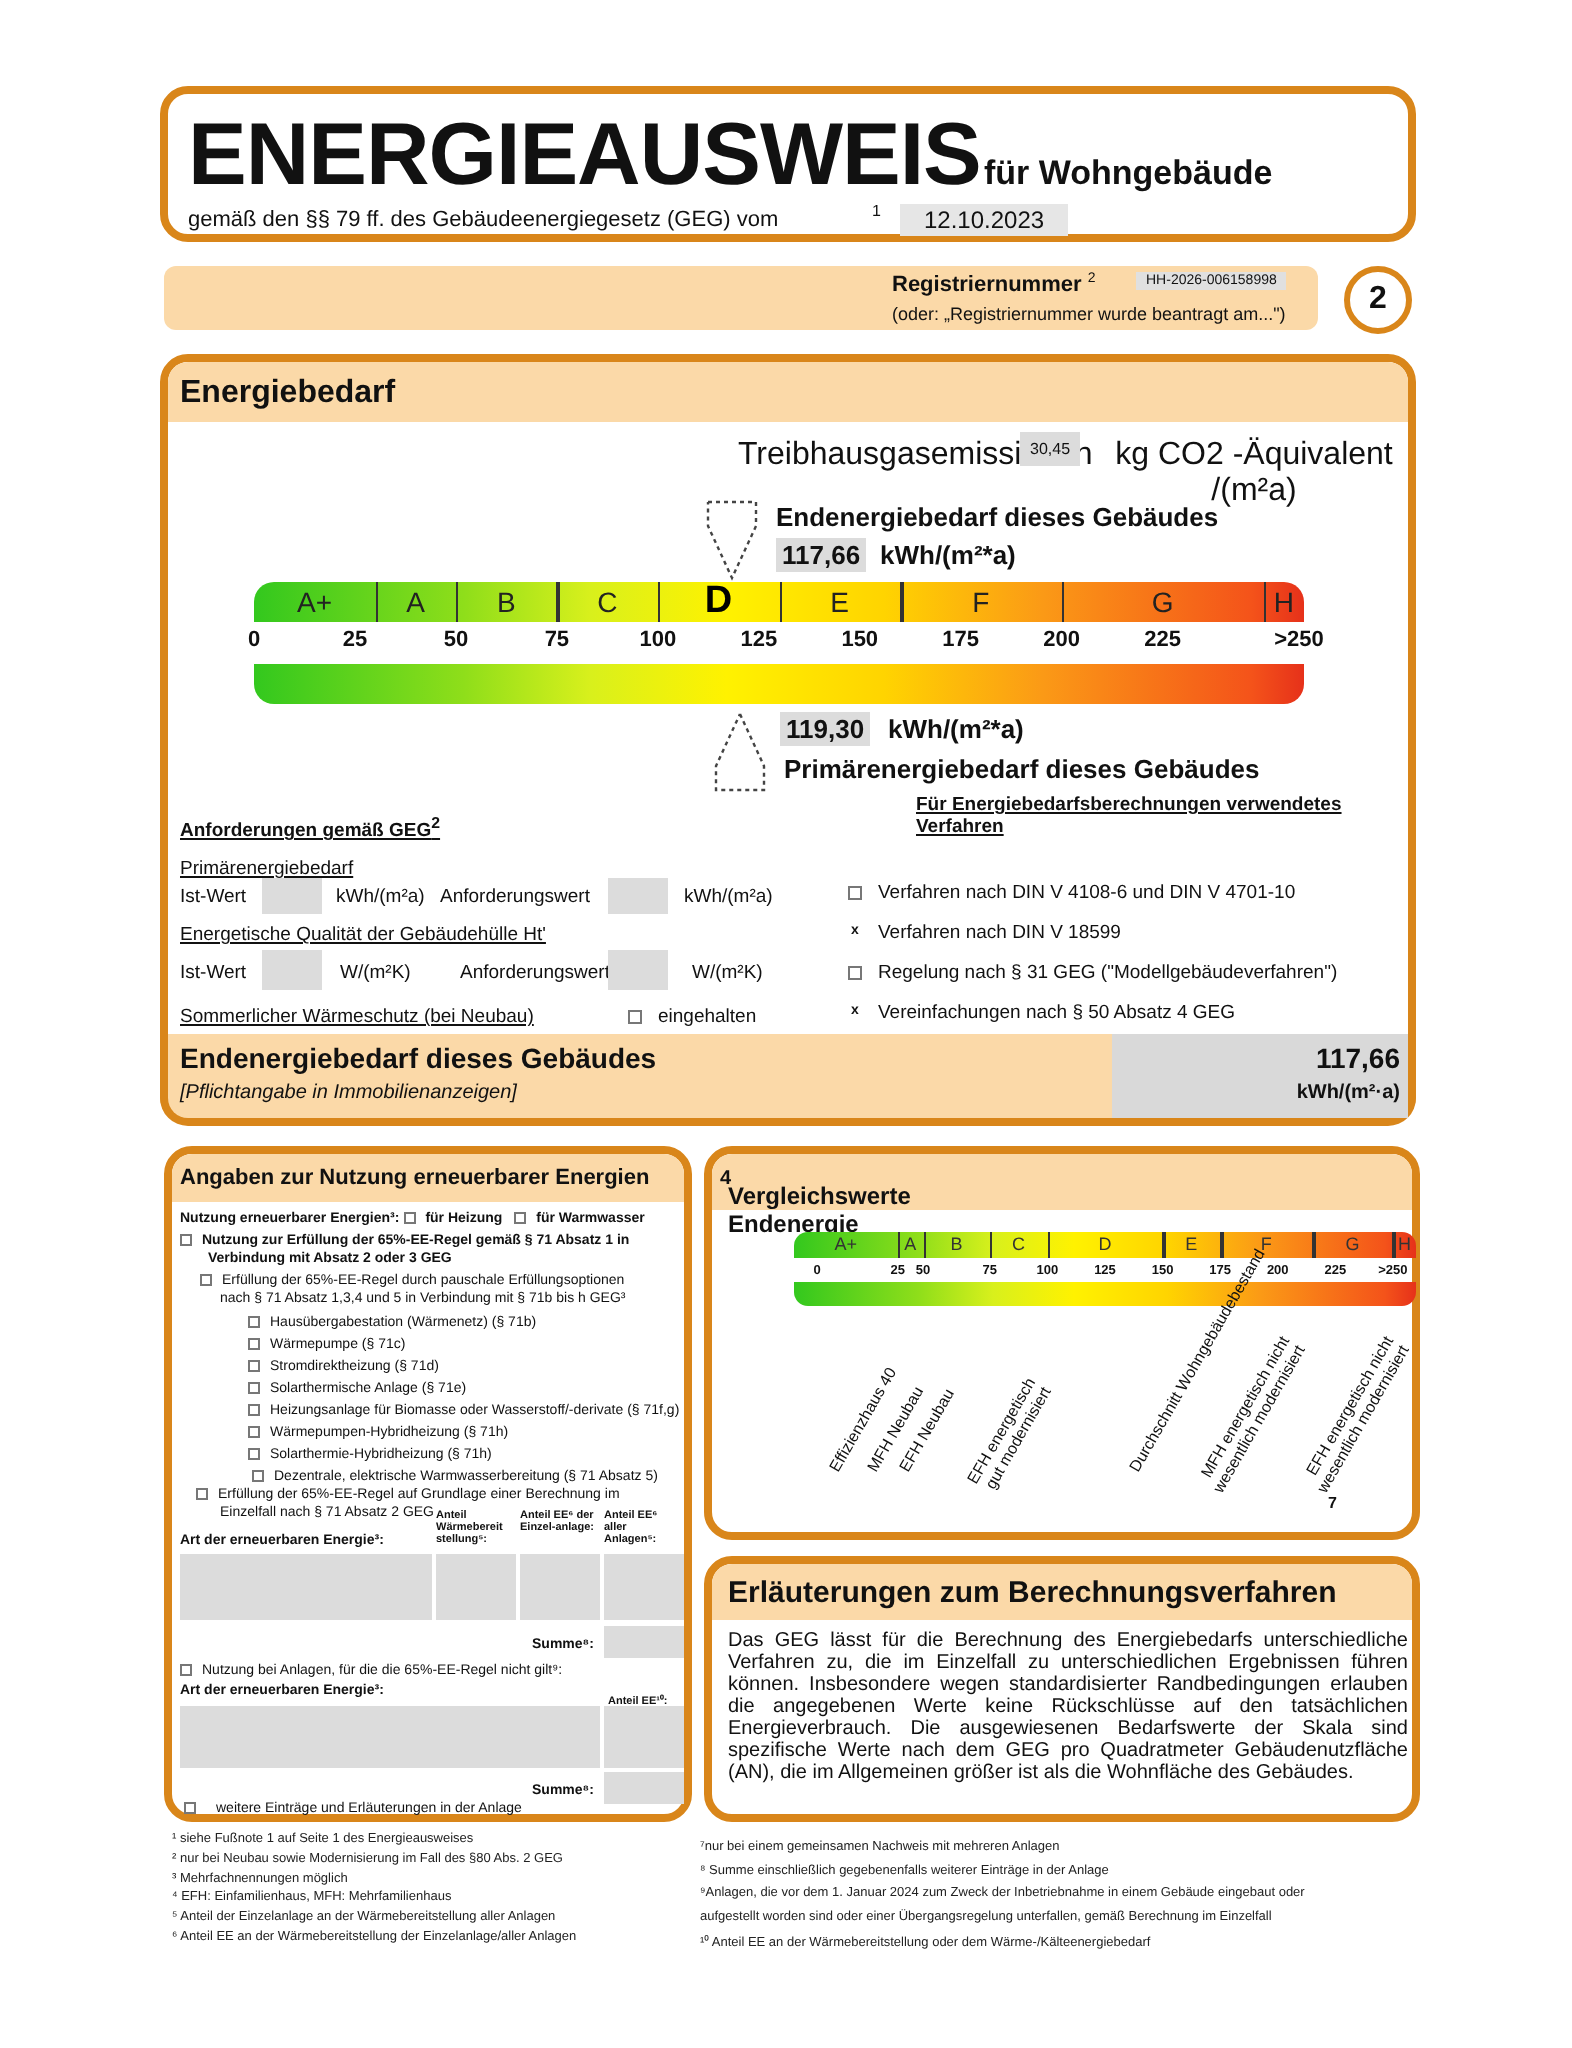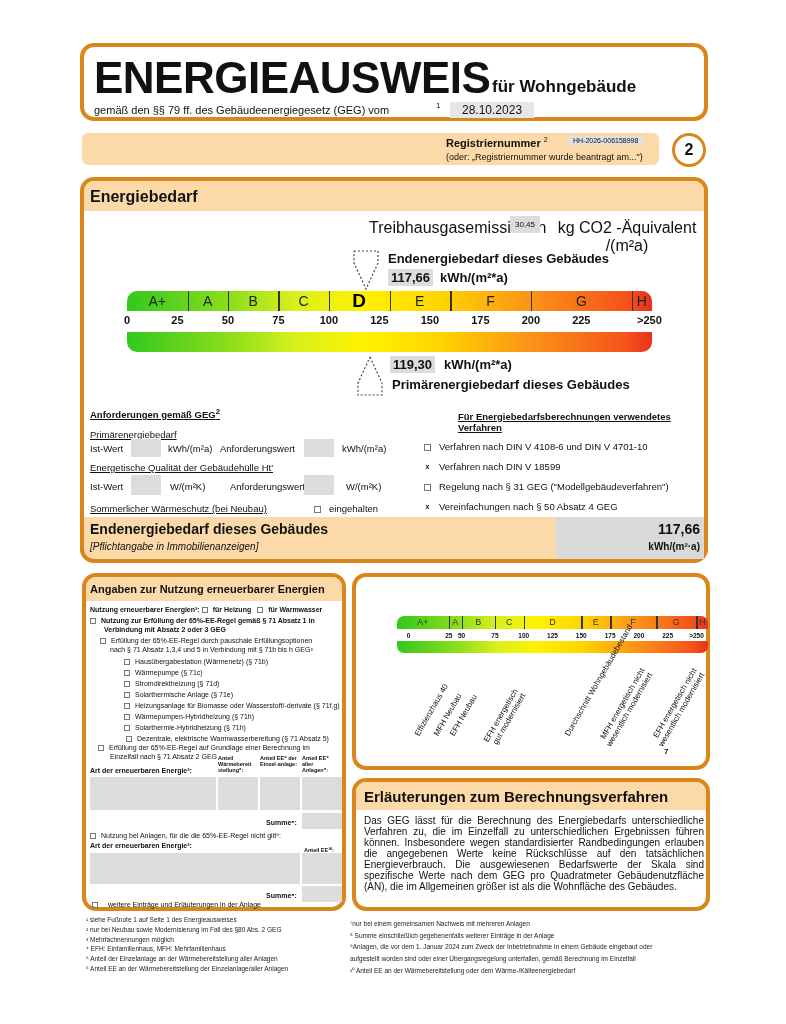--- a/index.html
+++ b/index.html
@@ -81,21 +81,21 @@
   .fn { position: absolute; font-size: 6.5px; color: #222; white-space: nowrap; }
 </style>
 </head>
 <body>
 
 <div id="hdr" class="abs orange-border">
   <div class="title">ENERGIEAUSWEIS</div>
   <div class="subtitle">für Wohngebäude</div>
   <div class="gemaess">gemäß den §§ 79 ff. des Gebäudeenergiegesetz (GEG) vom</div>
   <div class="fn1">1</div>
-  <div class="date">28.10.2023</div>
+  <div class="date">12.10.2023</div>
 </div>
 
 <div id="secbar" class="abs peach">
   <div class="reg"><span>Registriernummer</span> <span class="regsup">2</span></div>
   <div class="regnum">HH-2026-006158998</div>
   <div class="oder">(oder: „Registriernummer wurde beantragt am...")</div>
 </div>
 <div id="pagenum" class="abs">2</div>
 
 <div id="eb" class="abs orange-border">
@@ -166,21 +166,21 @@
   <div class="req u" style="left:6px;top:281px;">Energetische Qualität der Gebäudehülle Ht'</div>
   <div class="req" style="left:6px;top:300px;">Ist-Wert</div>
   <div class="inbox" style="left:47px;top:294px;width:30px;height:20px;"></div>
   <div class="req" style="left:86px;top:300px;">W/(m²K)</div>
   <div class="req" style="left:146px;top:300px;">Anforderungswert</div>
   <div class="inbox" style="left:220px;top:294px;width:30px;height:20px;"></div>
   <div class="req" style="left:262px;top:300px;">W/(m²K)</div>
   <div class="req u" style="left:6px;top:322px;">Sommerlicher Wärmeschutz (bei Neubau)</div>
   <div class="req" style="left:230px;top:322px;"><span class="cb"></span><span>eingehalten</span></div>
 
-  <div class="req u b" style="left:340px;top:230px;padding-left:34px;">Für Energiebedarfsberechnungen verwendetes Verfahren</div>
+  <div class="req u b" style="left:340px;top:216px;padding-left:34px;">Für Energiebedarfsberechnungen verwendetes Verfahren</div>
   <div id="verfahren-list">
       <div class="req" style="left:340px;top:260px;"><span class="cb"></span><span>Verfahren nach DIN V 4108-6 und DIN V 4701-10</span></div>
       <div class="req" style="left:340px;top:280px;"><span class="cb" style="border:none;font-weight:bold;">x</span><span>Verfahren nach DIN V 18599</span></div>
       <div class="req" style="left:340px;top:300px;"><span class="cb"></span><span>Regelung nach § 31 GEG ("Modellgebäudeverfahren")</span></div>
       <div class="req" style="left:340px;top:320px;"><span class="cb" style="border:none;font-weight:bold;">x</span><span>Vereinfachungen nach § 50 Absatz 4 GEG</span></div>
     </div>
 </div>
 
 <div id="endbar" class="abs">
   <div class="t1">Endenergiebedarf dieses Gebäudes</div>
@@ -226,20 +226,23 @@
   <div class="ee-line b" style="left:4px;top:265px;">Art der erneuerbaren Energie³:</div>
   <div class="ee-line b" style="left:218px;top:269px;font-size:5.5px;">Anteil EE¹⁰:</div>
   <div class="gbox" style="left:4px;top:276px;width:210px;height:31px;"></div>
   <div class="gbox" style="left:216px;top:276px;width:40px;height:31px;"></div>
   <div class="ee-line b" style="left:180px;top:315px;">Summe⁸:</div>
   <div class="gbox" style="left:216px;top:309px;width:40px;height:16px;"></div>
   <div class="ee-line" style="left:6px;top:324px;"><span class="cb" style="margin-right:10px;"></span><span>weitere Einträge und Erläuterungen in der Anlage</span></div>
 </div>
 
 <div id="vw" class="abs orange-border">
+  <div class="head peach">
+      <span><span>Vergleichswerte Endenergie</span> <sup>4</sup></span>
+    </div>
   <div class="vbar-top" id="vbar">
       <div class="vcls" style="left:0px;width:51.83333333333333px;">A+</div>
       <div class="vcls" style="left:51.83333333333333px;width:12.670370370370378px;">A</div>
       <div class="vsep" style="left:51.83333333333333px;"></div>
       <div class="vcls" style="left:64.5037037037037px;width:33.4037037037037px;">B</div>
       <div class="vsep" style="left:64.5037037037037px;"></div>
       <div class="vcls" style="left:97.9074074074074px;width:28.79629629629629px;">C</div>
       <div class="vsep" style="left:97.9074074074074px;"></div>
       <div class="vcls" style="left:126.7037037037037px;width:57.59259259259258px;">D</div>
       <div class="vsep" style="left:126.7037037037037px;"></div>

